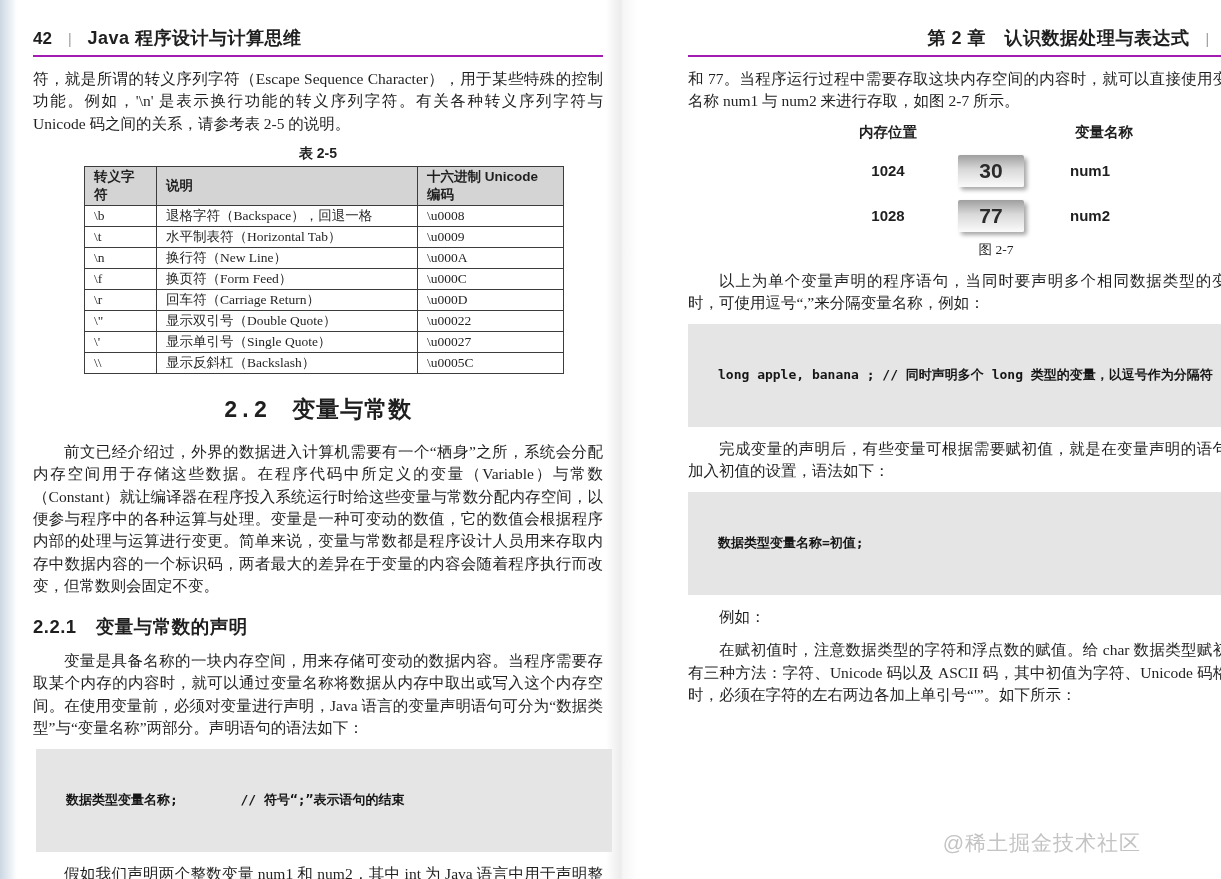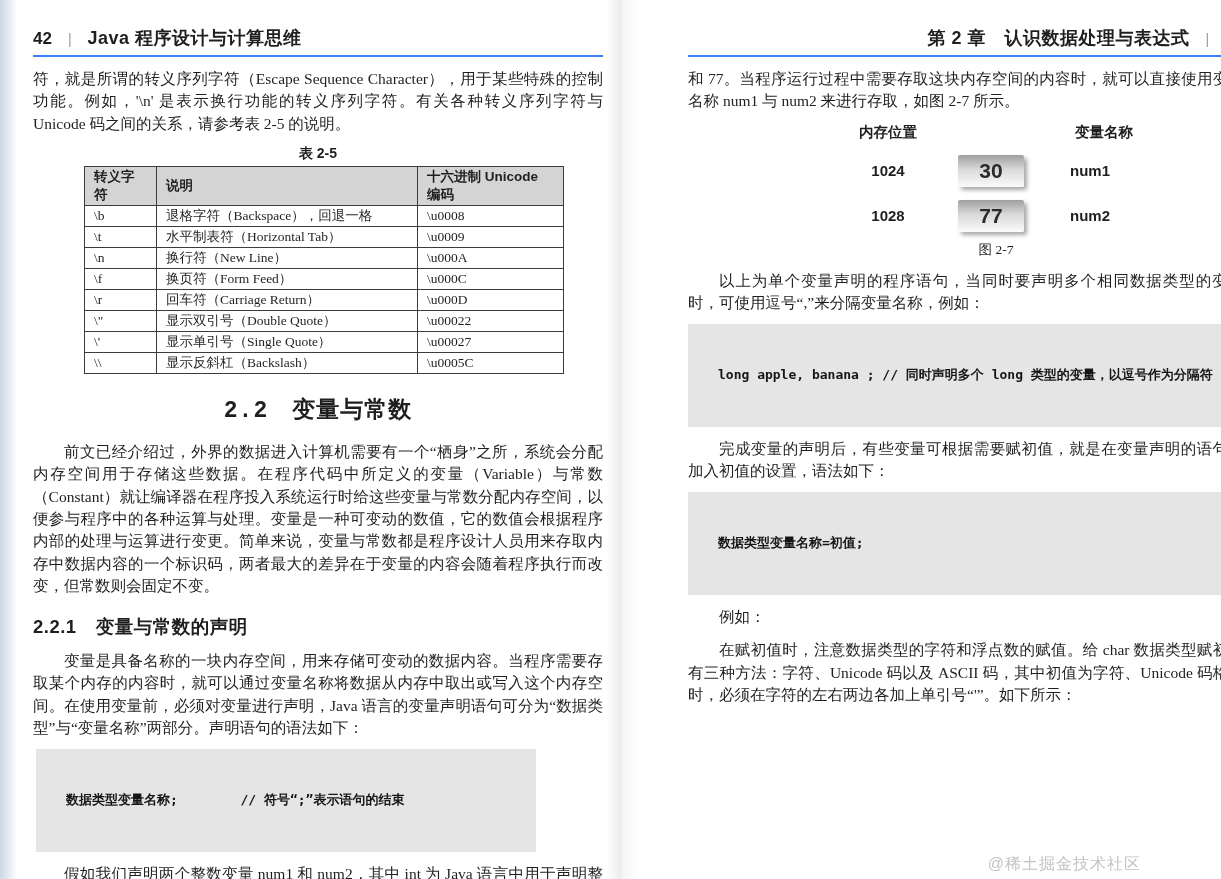--- a/index.html
+++ b/index.html
@@ -9,21 +9,21 @@
   #edge-strip { position:absolute; left:0; top:0; width:17px; height:100%;
                 background:linear-gradient(90deg,#ccd7e2 0%,#e7edf3 55%,#ffffff 100%); }
   #gutter { position:absolute; left:606px; top:0; width:32px; height:100%;
             background:linear-gradient(90deg,#ffffff 0%,#ececec 45%,#f6f6f6 55%,#ffffff 100%); }
 
   .page { position:absolute; top:26px; }
   #left-page  { left:33px;  width:570px; }
   #right-page { left:680px; width:556px;margin-left:8px; }
 
   
-  .running { display:flex; align-items:baseline; border-bottom:2px solid #3b82f6; padding-bottom:5px;
+  .running { display:flex; align-items:baseline; border-bottom:2px solid #a21caf; padding-bottom:5px;
              font-family:"Liberation Sans","DejaVu Sans",sans-serif; }
   .running .pgnum { font-size:17px; font-weight:bold; }
   .running .sep   { color:#9a9a9a; margin:0 16px; font-size:14px; }
   .running .rtitle{ font-size:18px; font-weight:bold; letter-spacing:.5px; }
   #right-page .running { justify-content:flex-end; }
 
   .para { font-size:15.5px; line-height:1.44; text-align:justify; margin-top:11px; }
   .indent { text-indent:2em; }
 
   
@@ -35,38 +35,38 @@
   .c1{ width:72px; } .c2{ width:261px; } .c3{ width:146px; }
 
   .sec-title { text-align:center; font-family:Liberation Mono, monospace;
                font-weight:bold; font-size:23px; margin:20px 0 16px; letter-spacing:1px; }
   .sub-title { font-family:"Liberation Sans","DejaVu Sans",sans-serif; font-weight:bold;
                font-size:18.5px; margin:17px 0 7px; letter-spacing:.5px; }
 
   .code { background:#e5e5e5; margin-top:10px; padding:2px 6px 3px 30px;
           font-family:"DejaVu Sans Mono","Liberation Mono",monospace;
           font-size:13px; font-weight:600; line-height:1.5; color:#161616; white-space:pre; }
-  #left-page .code { width:500px; margin-left:3px; }
+  #left-page .code { width:576px; margin-left:3px; }
 
   
   .fig { margin:10px 0 0 158px; width:310px; font-family:"Liberation Sans","DejaVu Sans",sans-serif; }
   .fig-grid { display:grid; grid-template-columns:84px 122px 104px; align-items:center; row-gap:13px; }
   .fig-h { font-weight:bold; font-size:14.5px; text-align:center; }
   .fig-addr { font-size:15px; font-weight:600; text-align:center; }
   .fig-name { font-size:15px; font-weight:bold; text-align:left; padding-left:18px; }
   .membox { width:66px; height:32px; margin:0 auto; border-radius:2px;
             background:linear-gradient(180deg,#9f9f9f 0%,#d9d9d9 45%,#fbfbfb 100%);
             box-shadow:3px 3px 4px rgba(0,0,0,.35);
             display:flex; align-items:center; justify-content:center;
             font-size:21px; color:#2b2b2b; font-weight:600; }
   .fig-caption { width:220px; margin:9px 0 0 40px; text-align:center; font-size:13.5px;
                  font-family:"Liberation Serif","DejaVu Serif",serif; }
 
-  #watermark { position:absolute; right:80px; bottom:4px; color:#c3c3c3;
-               font-family:"Liberation Sans","DejaVu Sans",sans-serif; font-size:16px; letter-spacing:1px; }
+  #watermark { position:absolute; right:80px; bottom:22px; color:#c3c3c3;
+               font-family:"Liberation Sans","DejaVu Sans",sans-serif; font-size:21px; letter-spacing:1px; }
 </style>
 </head>
 <body>
 
 <div id="edge-strip"></div>
 <div id="gutter"></div>
 
 <div class="page" id="left-page">
   <div class="running">
     <span class="pgnum">42</span>

